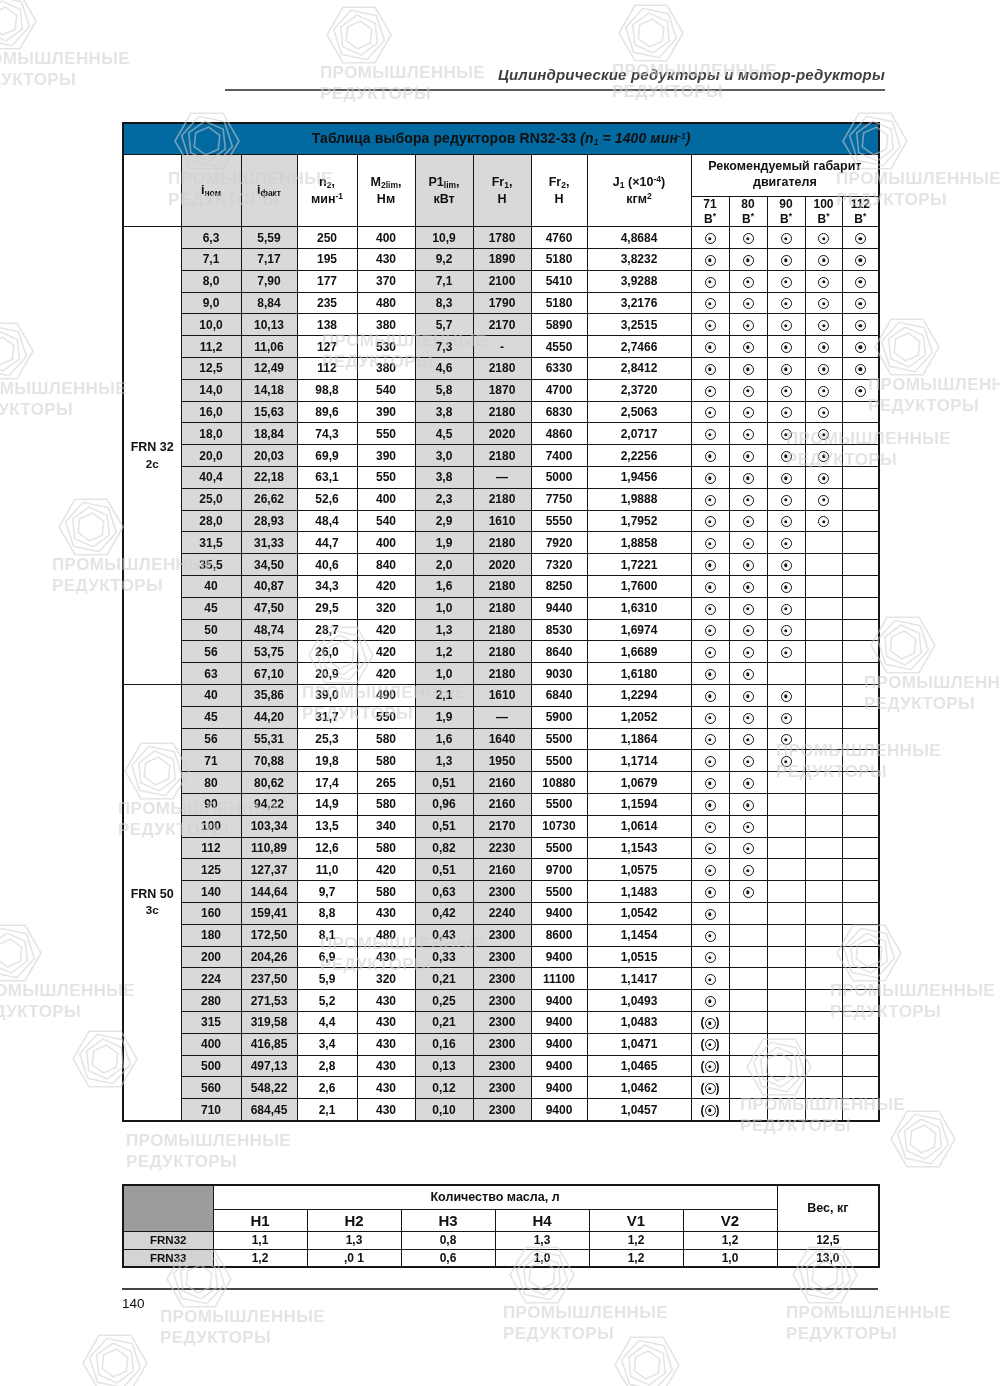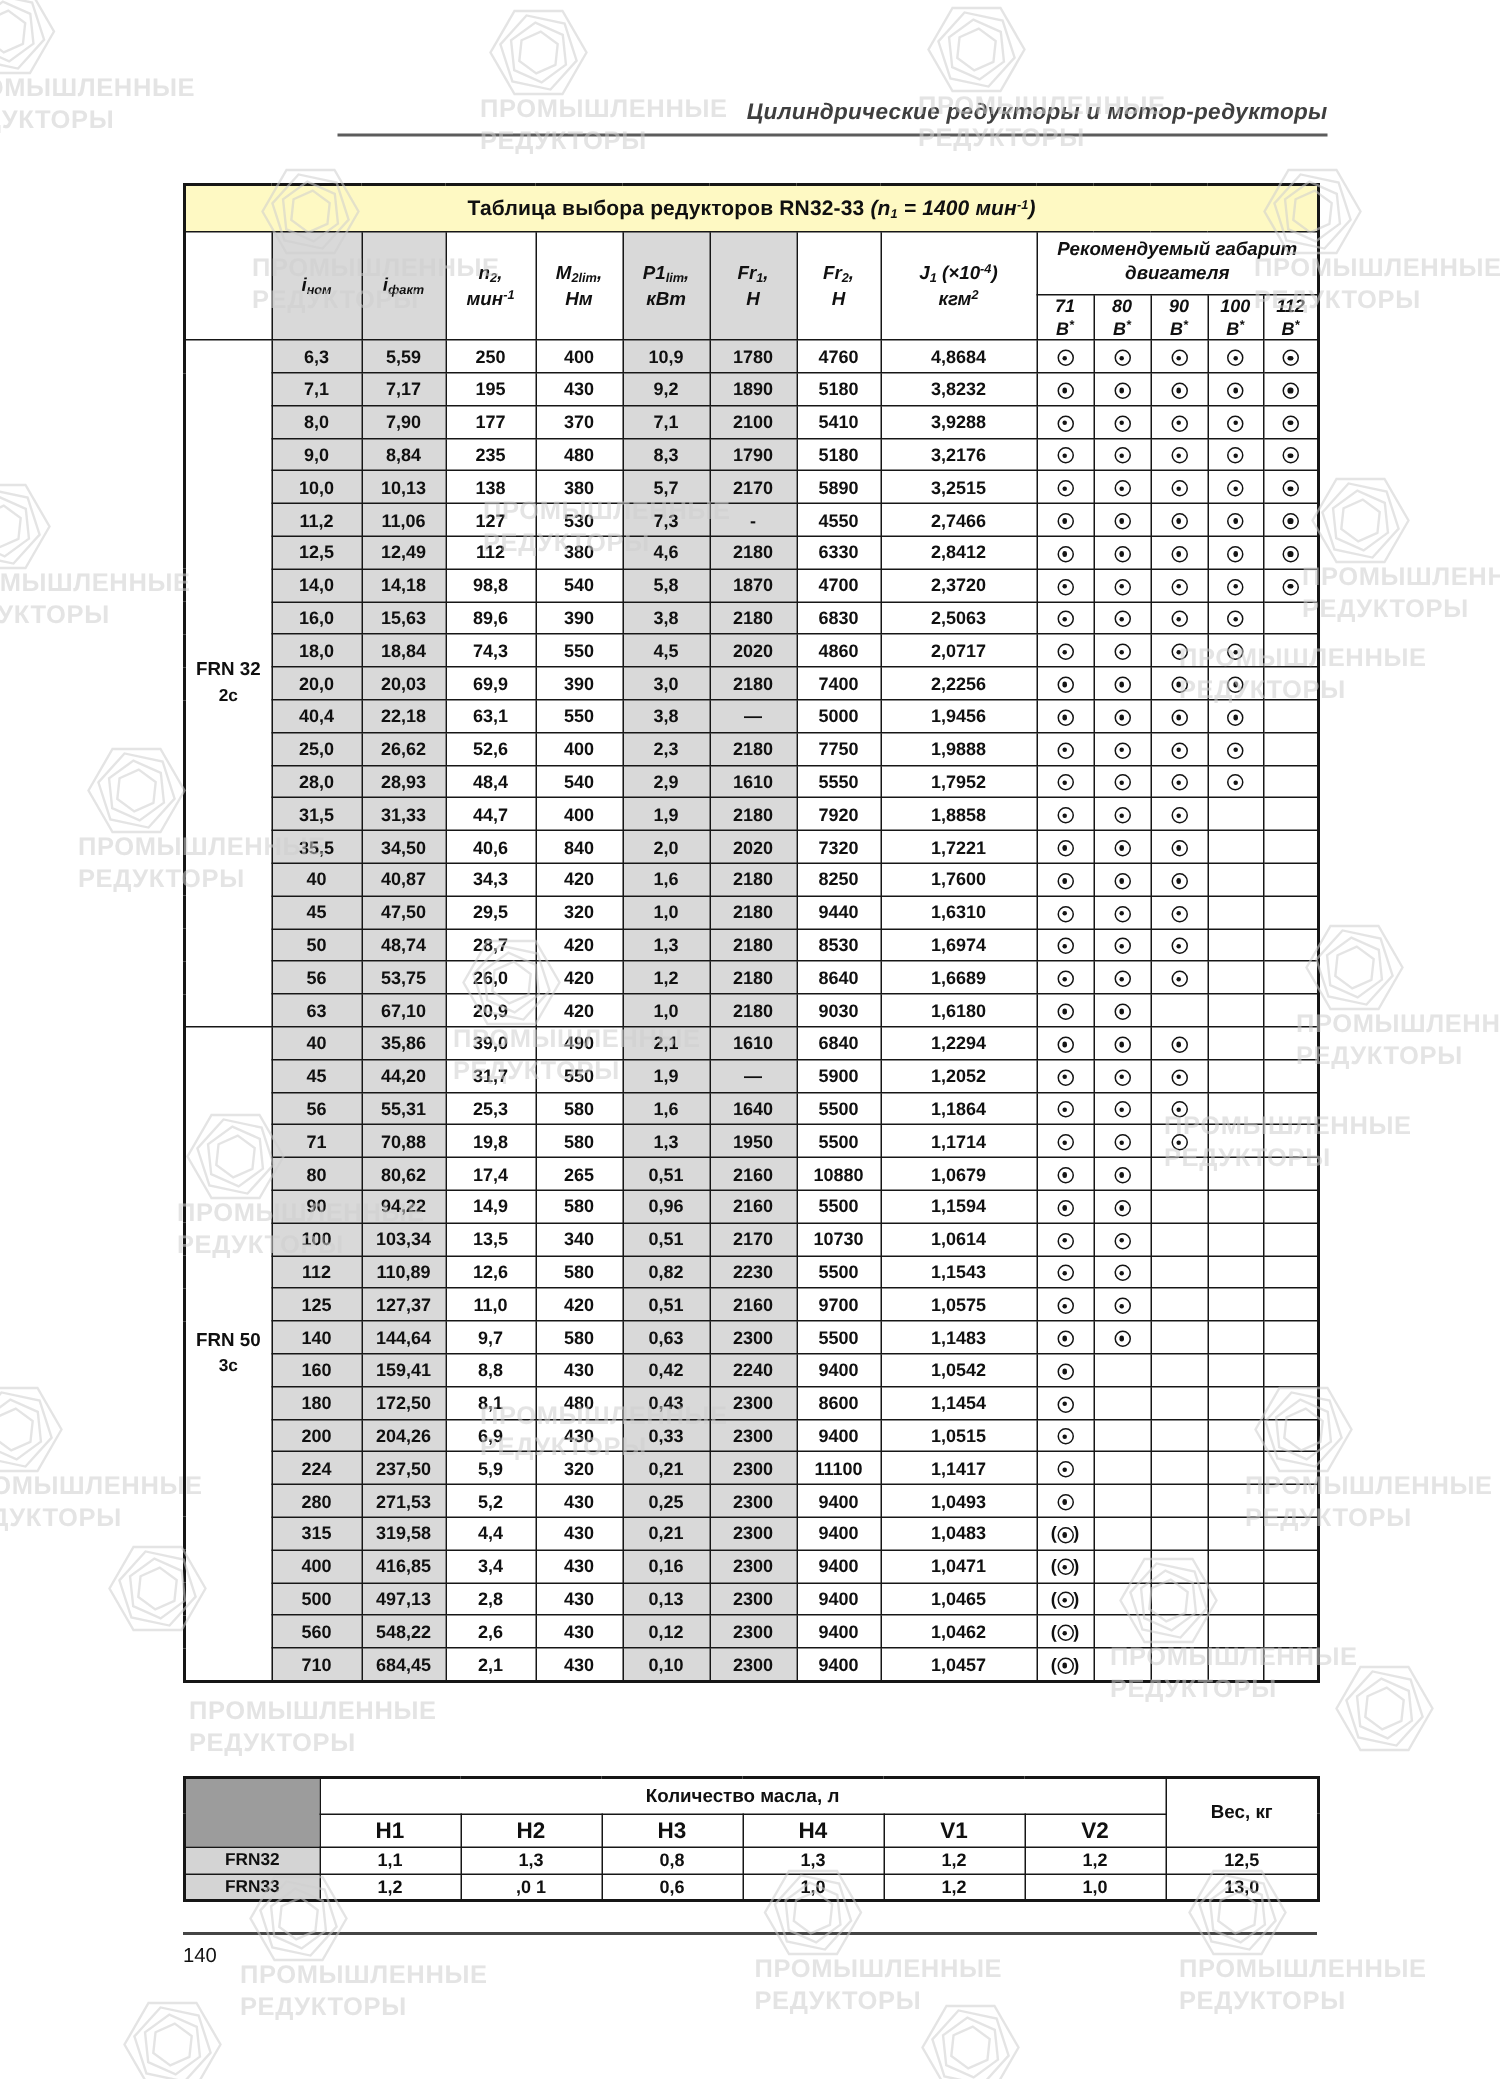--- a/index.html
+++ b/index.html
@@ -21,23 +21,23 @@
   .wm { position:absolute; z-index:4; pointer-events:none; opacity:.55; }
   .wm svg { display:block; margin:0 0 -8px 4px; }
   .wm-t { font-size:17px; font-weight:700; color:#cfcfcf; letter-spacing:.4px; line-height:1.25; white-space:nowrap; }
 
   
   table { border-collapse:collapse; table-layout:fixed; }
   #main-table { position:absolute; left:122px; top:122px; width:756px; z-index:1;
     border:2px solid #161616; }
   #main-table td { border:1px solid #161616; text-align:center; vertical-align:middle;
     padding:0; font-weight:700; color:#101010; }
-  .ttl { background:#fef9c3; font-size:14px; letter-spacing:.1px; }
+  .ttl { background:#0369a1; font-size:14px; letter-spacing:.1px; }
   .ttl i { font-style:italic; }
-  .hcell { font-size:12.5px; line-height:1.3; background:#fff;font-style:italic; }
+  .hcell { font-size:12.5px; line-height:1.3; background:#fff; }
   .hcell.shade { background:#d9d9d9; }
   .gab { font-size:12.5px; line-height:1.25; }
   .size { font-size:12px; line-height:1.2; }
   sub { font-size:8.5px; vertical-align:-2px; }
   sup { font-size:8.5px; vertical-align:4px; }
   .dcell { font-size:12px; height:20.8px; background:#fff; }
   .dcell.shade { background:#d9d9d9; }
   .mcell { background:#fff; }
   tr.secstart td { border-top:2px solid #161616; }
   .sec { background:#fff; font-size:12.5px; line-height:1.35; }

